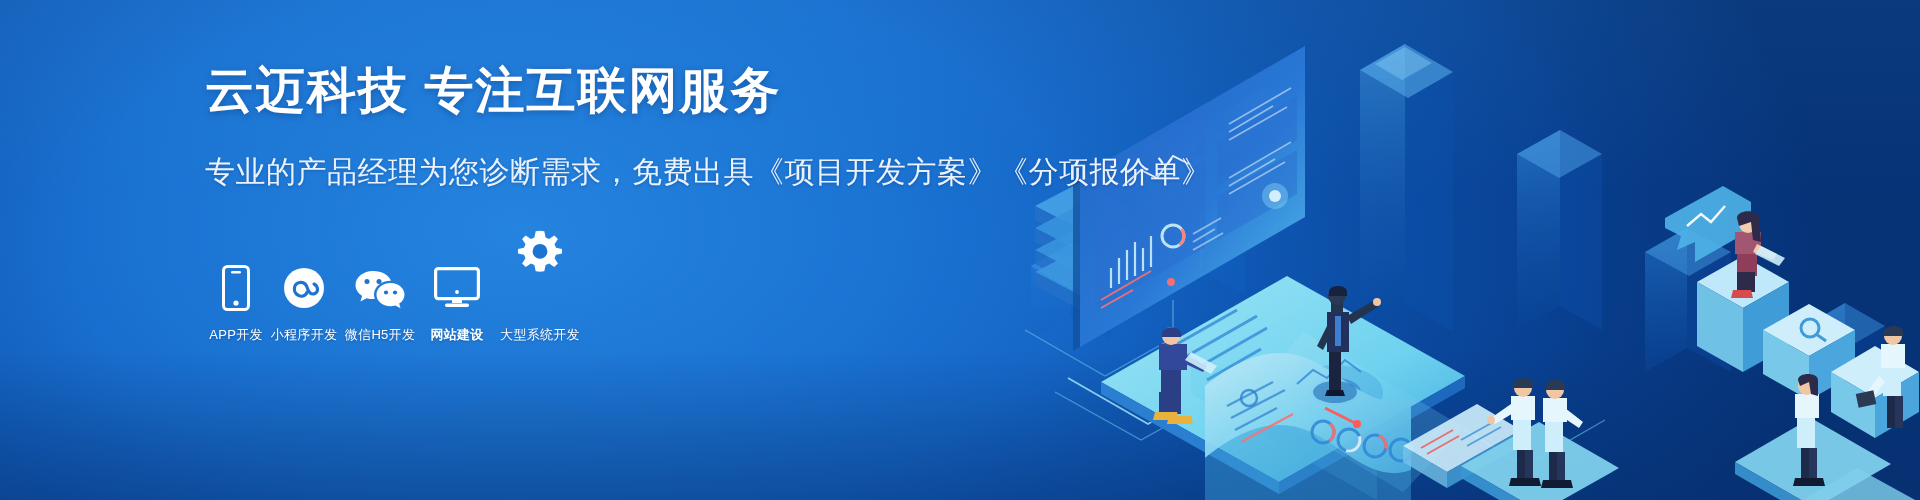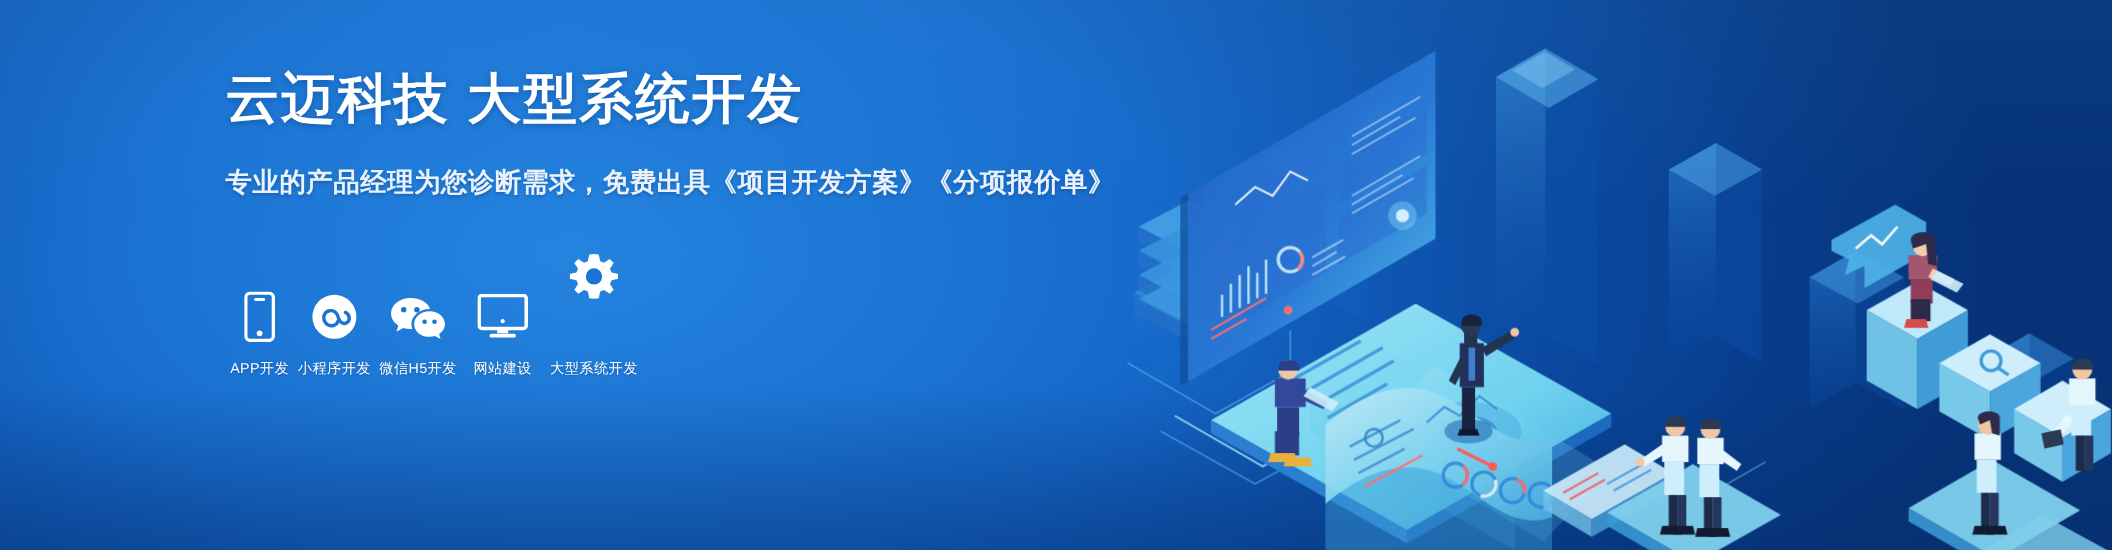--- a/index.html
+++ b/index.html
@@ -37,27 +37,26 @@
     font-size:49px;
     font-weight:bold;
     letter-spacing:2px;
     line-height:1.18;
     margin:0 0 26px 0;
     text-shadow:0 2px 6px rgba(3,40,95,.35);
     white-space:nowrap;
   }
   .subtitle{
     color:#eaf3fd;
-    font-size:24px;
+    font-size:30px;
     line-height:1.72;
     margin:0;
     letter-spacing:.5px;
     white-space:nowrap;
     text-shadow:0 1px 3px rgba(3,40,95,.30);
-    font-weight:bold;
   }
   .subtitle div{margin:0;}
 
   
   .icons{
     position:absolute;left:203px;top:228px;
     display:flex;align-items:flex-end;gap:0px;z-index:40;
   }
   .icon-item{
     display:flex;flex-direction:column;align-items:center;
@@ -67,21 +66,21 @@
     height:48px;display:flex;align-items:center;justify-content:center;
     margin-bottom:14px;
   }
   .icon-item .lbl{
     color:#ffffff;font-size:13px;white-space:nowrap;letter-spacing:.3px;
     text-shadow:0 1px 2px rgba(3,40,95,.35);
   }
   .g-app{width:66px;}
   .g-mini{width:70px;}
   .g-wx{width:82px;}
-  .g-web{width:72px;}
+  .g-web{width:72px;font-weight:bold;}
   .g-sys{width:94px;gap:36px;}
 
   svg{display:block;}
 
   
   .illus{position:absolute;left:905px;top:0;width:1015px;height:500px;z-index:10;}
 </style>
 </head>
 <body>
 
@@ -458,21 +457,21 @@
       <g>
         <path d="M898 500 L952 468 L1014 502 L1014 500 Z" fill="#7fd0ec" opacity=".8"></path>
       </g>
     </svg>
   </div>
 
   <div class="vignette"></div>
   <div class="bottomshade"></div>
 
   <div class="content">
-    <h1 class="title">云迈科技 大型系统开发</h1>
+    <h1 class="title">云迈科技 专注互联网服务</h1>
     <div class="subtitle">
       <div>专业的产品经理为您诊断需求，免费出具《项目开发方案》《分项报价单》</div>
     </div>
   </div>
 
   <div class="icons">
 
     <div class="icon-item g-app">
       <span class="glyph">
         <svg width="28" height="46" viewBox="0 0 28 46">

